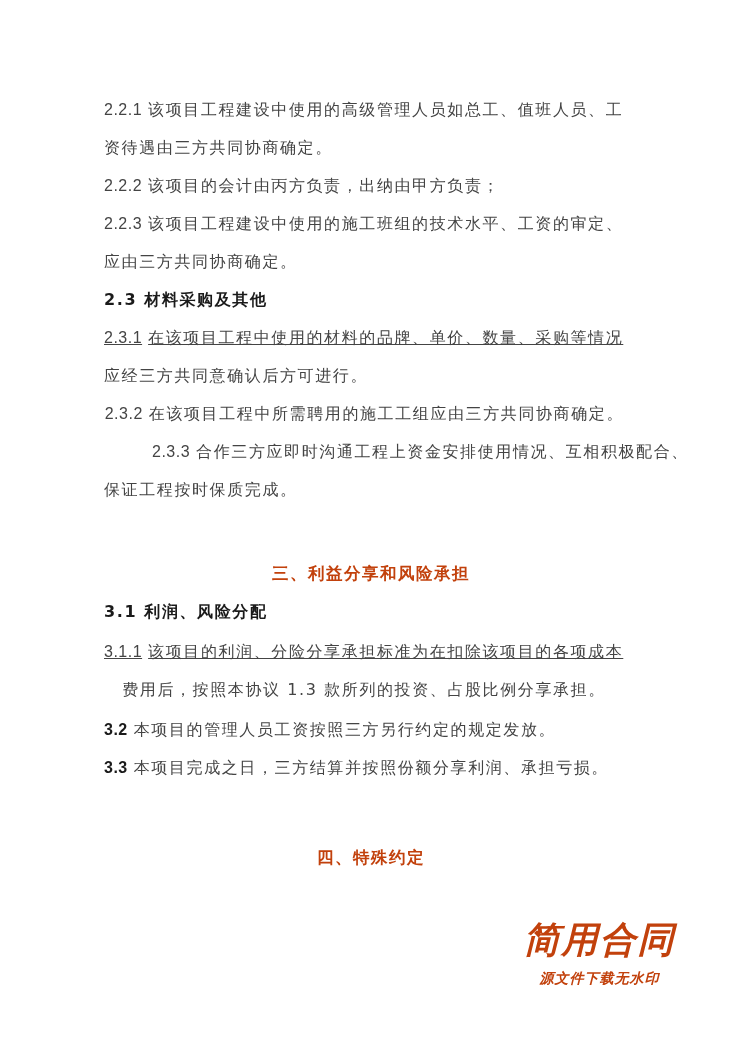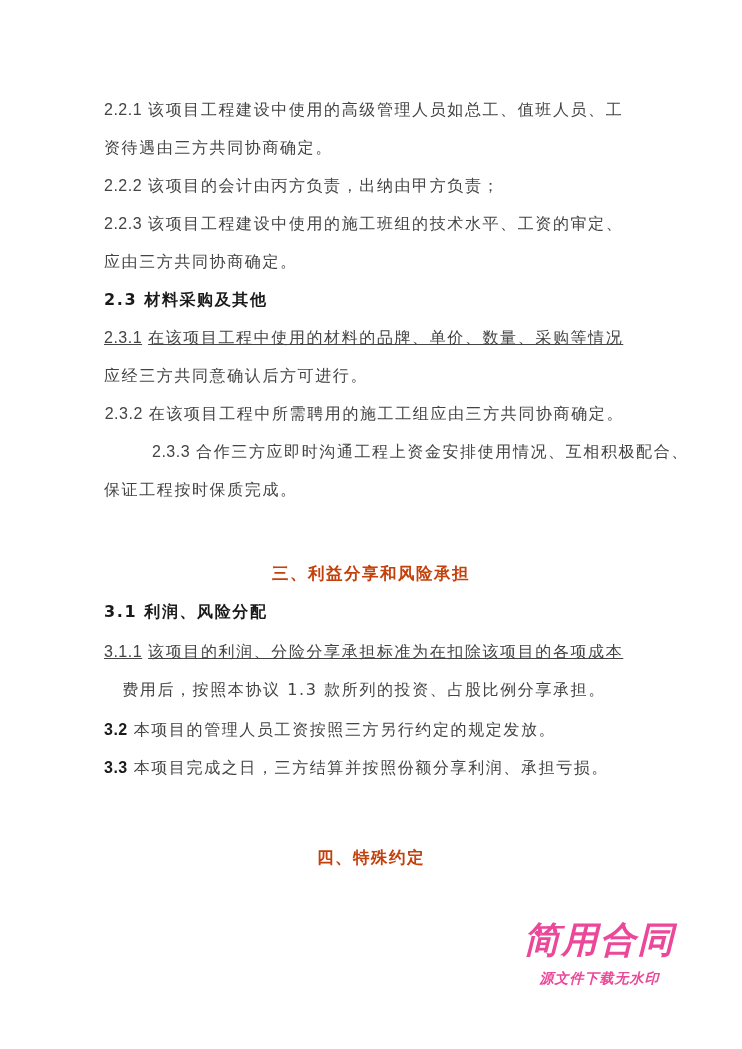--- a/index.html
+++ b/index.html
@@ -12,21 +12,21 @@
       white-space: nowrap; letter-spacing: 1.6px; color: #444;
     }
     .line .num { font-family: "Liberation Sans", sans-serif; letter-spacing: 0.5px; margin-right: 6px; }
     .line.bold, .line .num.bold { font-weight: bold; color: #1a1a1a; }
     .heading-center {
       position: absolute; left: 0; width: 742px; text-align: center; font-size: 16.5px;
       font-weight: bold; color: #c2410c; letter-spacing: 1.5px; line-height: 22px;
     }
     .watermark {
       position: absolute; left: 512px; width: 175px; text-align: center;
-      color: #ec4899; font-weight: bold; font-style: italic; font-family: "DejaVu Sans", sans-serif;
+      color: #c2410c; font-weight: bold; font-style: italic; font-family: "DejaVu Sans", sans-serif;
     }
     .wm1 { top: 920px; font-size: 36px; letter-spacing: 2px; line-height: 40px; }
     .wm2 { top: 966px; font-size: 14px; letter-spacing: 1px; line-height: 24px; }
   </style>
 </head>
 <body>
 
 <div>
 
   <div class="line" style="top:99px;">

